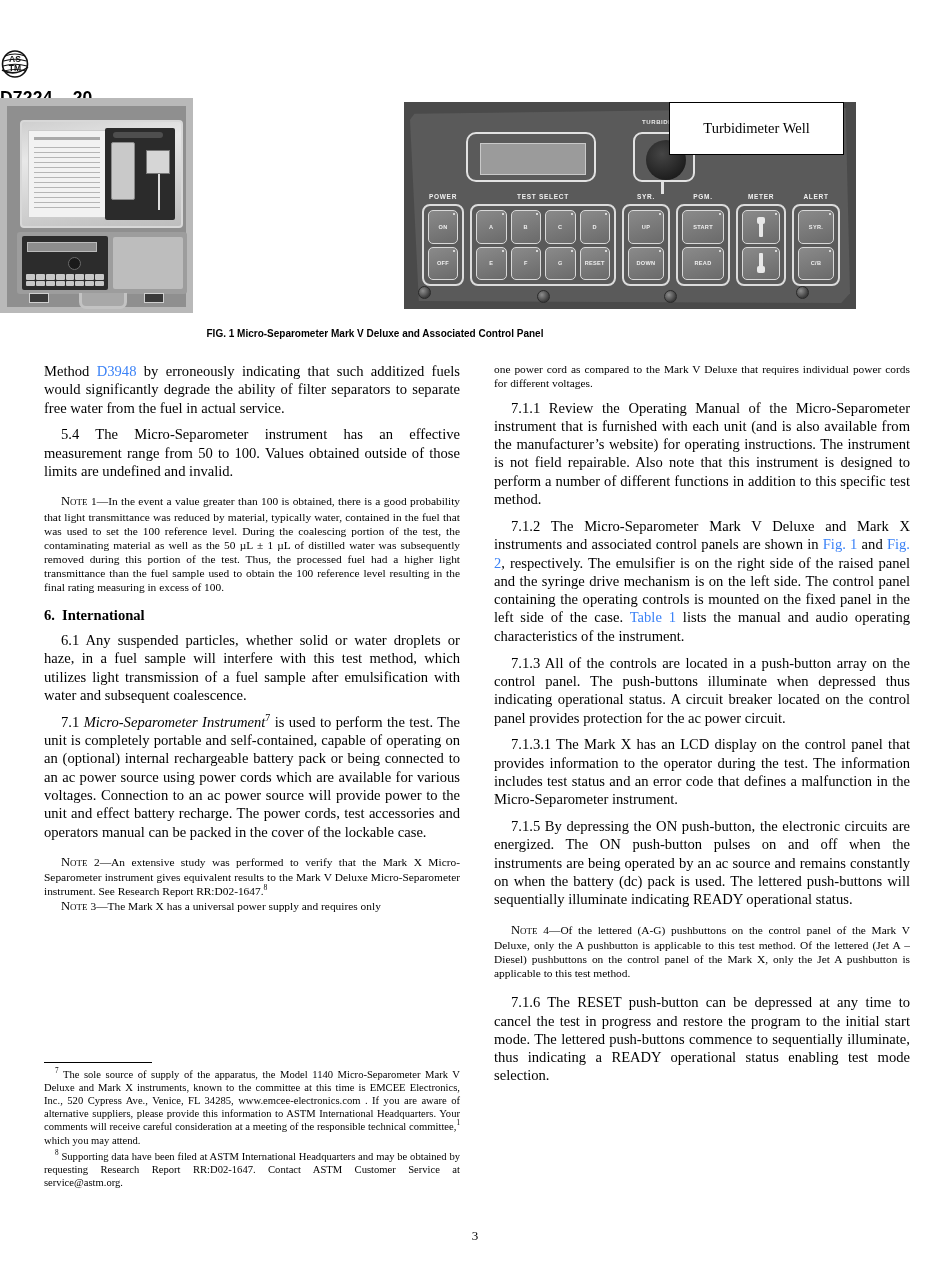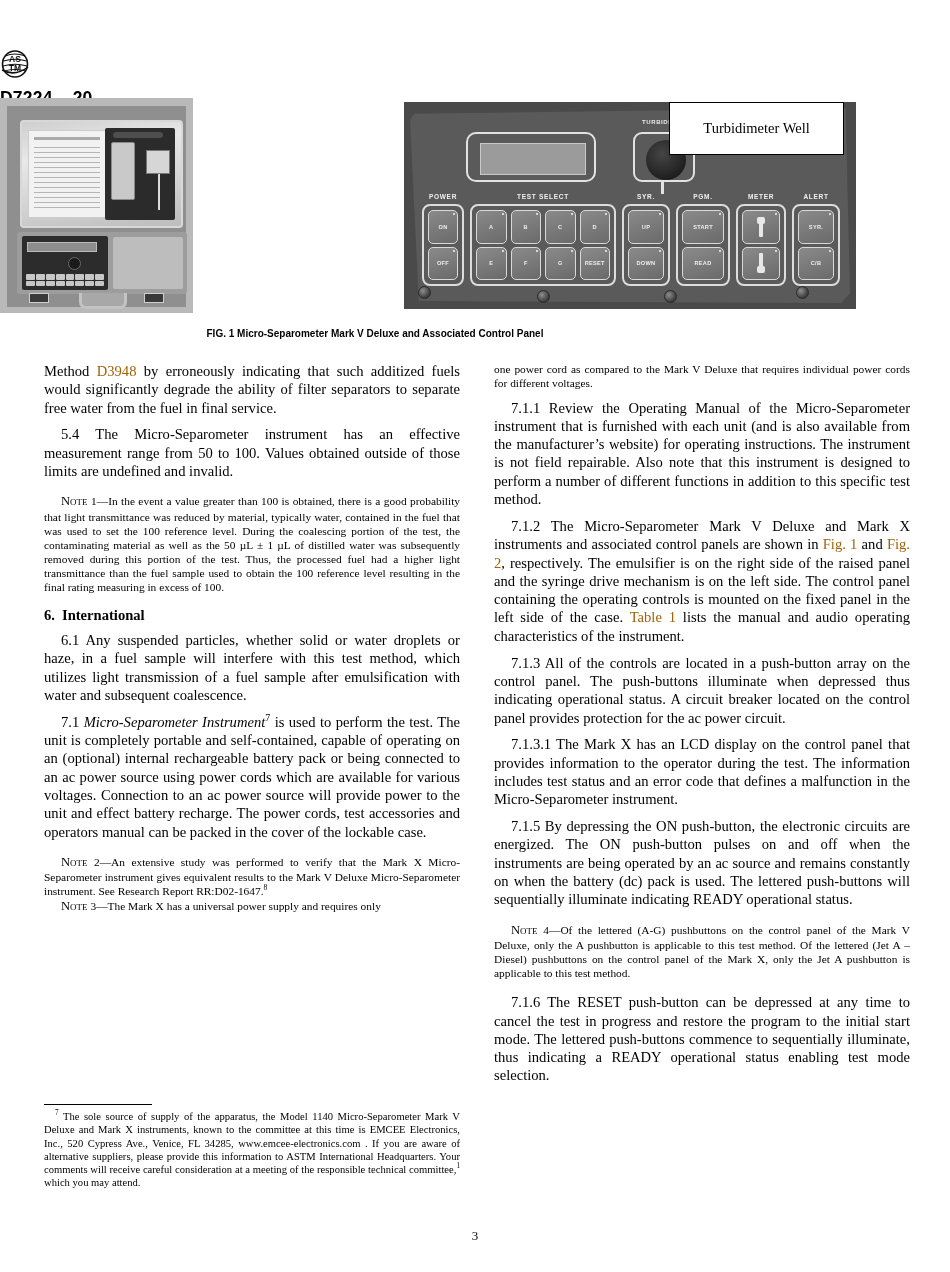--- a/index.html
+++ b/index.html
@@ -405,21 +405,21 @@
     line-height: 1.23;
     text-align: justify;
     text-indent: 17px;
     margin: 14px 0 0 0;
   }
   .note.tight { margin-top: 1px; }
   .sc {
     font-variant: small-caps;
     font-size: 12.6px;
   }
-  .xref { color: #a16207; }
+  .xref { color: #3b82f6; }
   sup { font-size: 0.68em; vertical-align: super; line-height: 0; }
   i, em { font-style: italic; }
 
   .footnotes {
     position: absolute;
     left: 0;
     bottom: 0;
     width: 416px;
   }
   .fn-rule {
@@ -628,21 +628,21 @@
       </div>
     </div>
 
     <div class="fig-caption">FIG. 1 Micro-Separometer Mark V Deluxe and Associated Control Panel</div>
   </div>
 
   <div class="columns">
 
     <div class="col" style="height:830px;">
 
-      <p class="cont"><span>Method </span><span class="xref">D3948</span><span> by erroneously indicating that such additized fuels would significantly degrade the ability of filter separators to separate free water from the fuel in final service.</span></p>
+      <p class="cont"><span>Method </span><span class="xref">D3948</span><span> by erroneously indicating that such additized fuels would significantly degrade the ability of filter separators to separate free water from the fuel in actual service.</span></p>
 
       <p class="body">5.4 The Micro-Separometer instrument has an effective measurement range from 50 to 100. Values obtained outside of those limits are undefined and invalid.</p>
 
       <p class="note"><span class="sc">Note</span>
          <span>1</span><span>—In the event a value greater than 100 is obtained, there is a good probability that light transmittance was reduced by material, typically water, contained in the fuel that was used to set the 100 reference level. During the coalescing portion of the test, the contaminating material as well as the 50 µL ± 1 µL of distilled water was subsequently removed during this portion of the test. Thus, the processed fuel had a higher light transmittance than the fuel sample used to obtain the 100 reference level resulting in the final rating measuring in excess of 100.</span></p>
 
       <h3><span class="num">6.</span><span>International</span></h3>
 
       <p class="body">6.1 Any suspended particles, whether solid or water droplets or haze, in a fuel sample will interfere with this test method, which utilizes light transmission of a fuel sample after emulsification with water and subsequent coalescence.</p>
 
@@ -651,20 +651,21 @@
 
       <p class="note"><span class="sc">Note</span>
          <span>2</span><span>—An extensive study was performed to verify that the Mark X Micro-Separometer instrument gives equivalent results to the Mark V Deluxe Micro-Separometer instrument. See Research Report RR:D02-1647.</span><sup>8</sup></p>
 
       <p class="note tight"><span class="sc">Note</span>
          <span>3</span><span>—The Mark X has a universal power supply and requires only</span></p>
 
       <div class="footnotes">
         <div class="fn-rule"></div>
         <p class="fn"><sup>7</sup><span> The sole source of supply of the apparatus, the Model 1140 Micro-Separometer Mark V Deluxe and Mark X instruments, known to the committee at this time is EMCEE Electronics, Inc., 520 Cypress Ave., Venice, FL 34285, www.emcee-electronics.com . If you are aware of alternative suppliers, please provide this information to ASTM International Headquarters. Your comments will receive careful consideration at a meeting of the responsible technical committee,</span><sup>1</sup><span> which you may attend.</span></p>
+        <p class="fn"><sup>8</sup><span> Supporting data have been filed at ASTM International Headquarters and may be obtained by requesting Research Report RR:D02-1647. Contact ASTM Customer Service at service@astm.org.</span></p>
       </div>
     </div>
 
     <div class="col">
 
       <p class="cont" style="font-size:11.4px; line-height:1.23;">one power cord as compared to the Mark V Deluxe that requires individual power cords for different voltages.</p>
 
       <p class="body">7.1.1 Review the Operating Manual of the Micro-Separometer instrument that is furnished with each unit (and is also available from the manufacturer’s website) for operating instructions. The instrument is not field repairable. Also note that this instrument is designed to perform a number of different functions in addition to this specific test method.</p>
 
       <p class="body"><span>7.1.2 The Micro-Separometer Mark V Deluxe and Mark X instruments and associated control panels are shown in </span><span class="xref">Fig. 1</span><span> and </span><span class="xref">Fig. 2</span><span>, respectively. The emulsifier is on the right side of the raised panel and the syringe drive mechanism is on the left side. The control panel containing the operating controls is mounted on the fixed panel in the left side of the case. </span><span class="xref">Table 1</span><span> lists the manual and audio operating characteristics of the instrument.</span></p>

